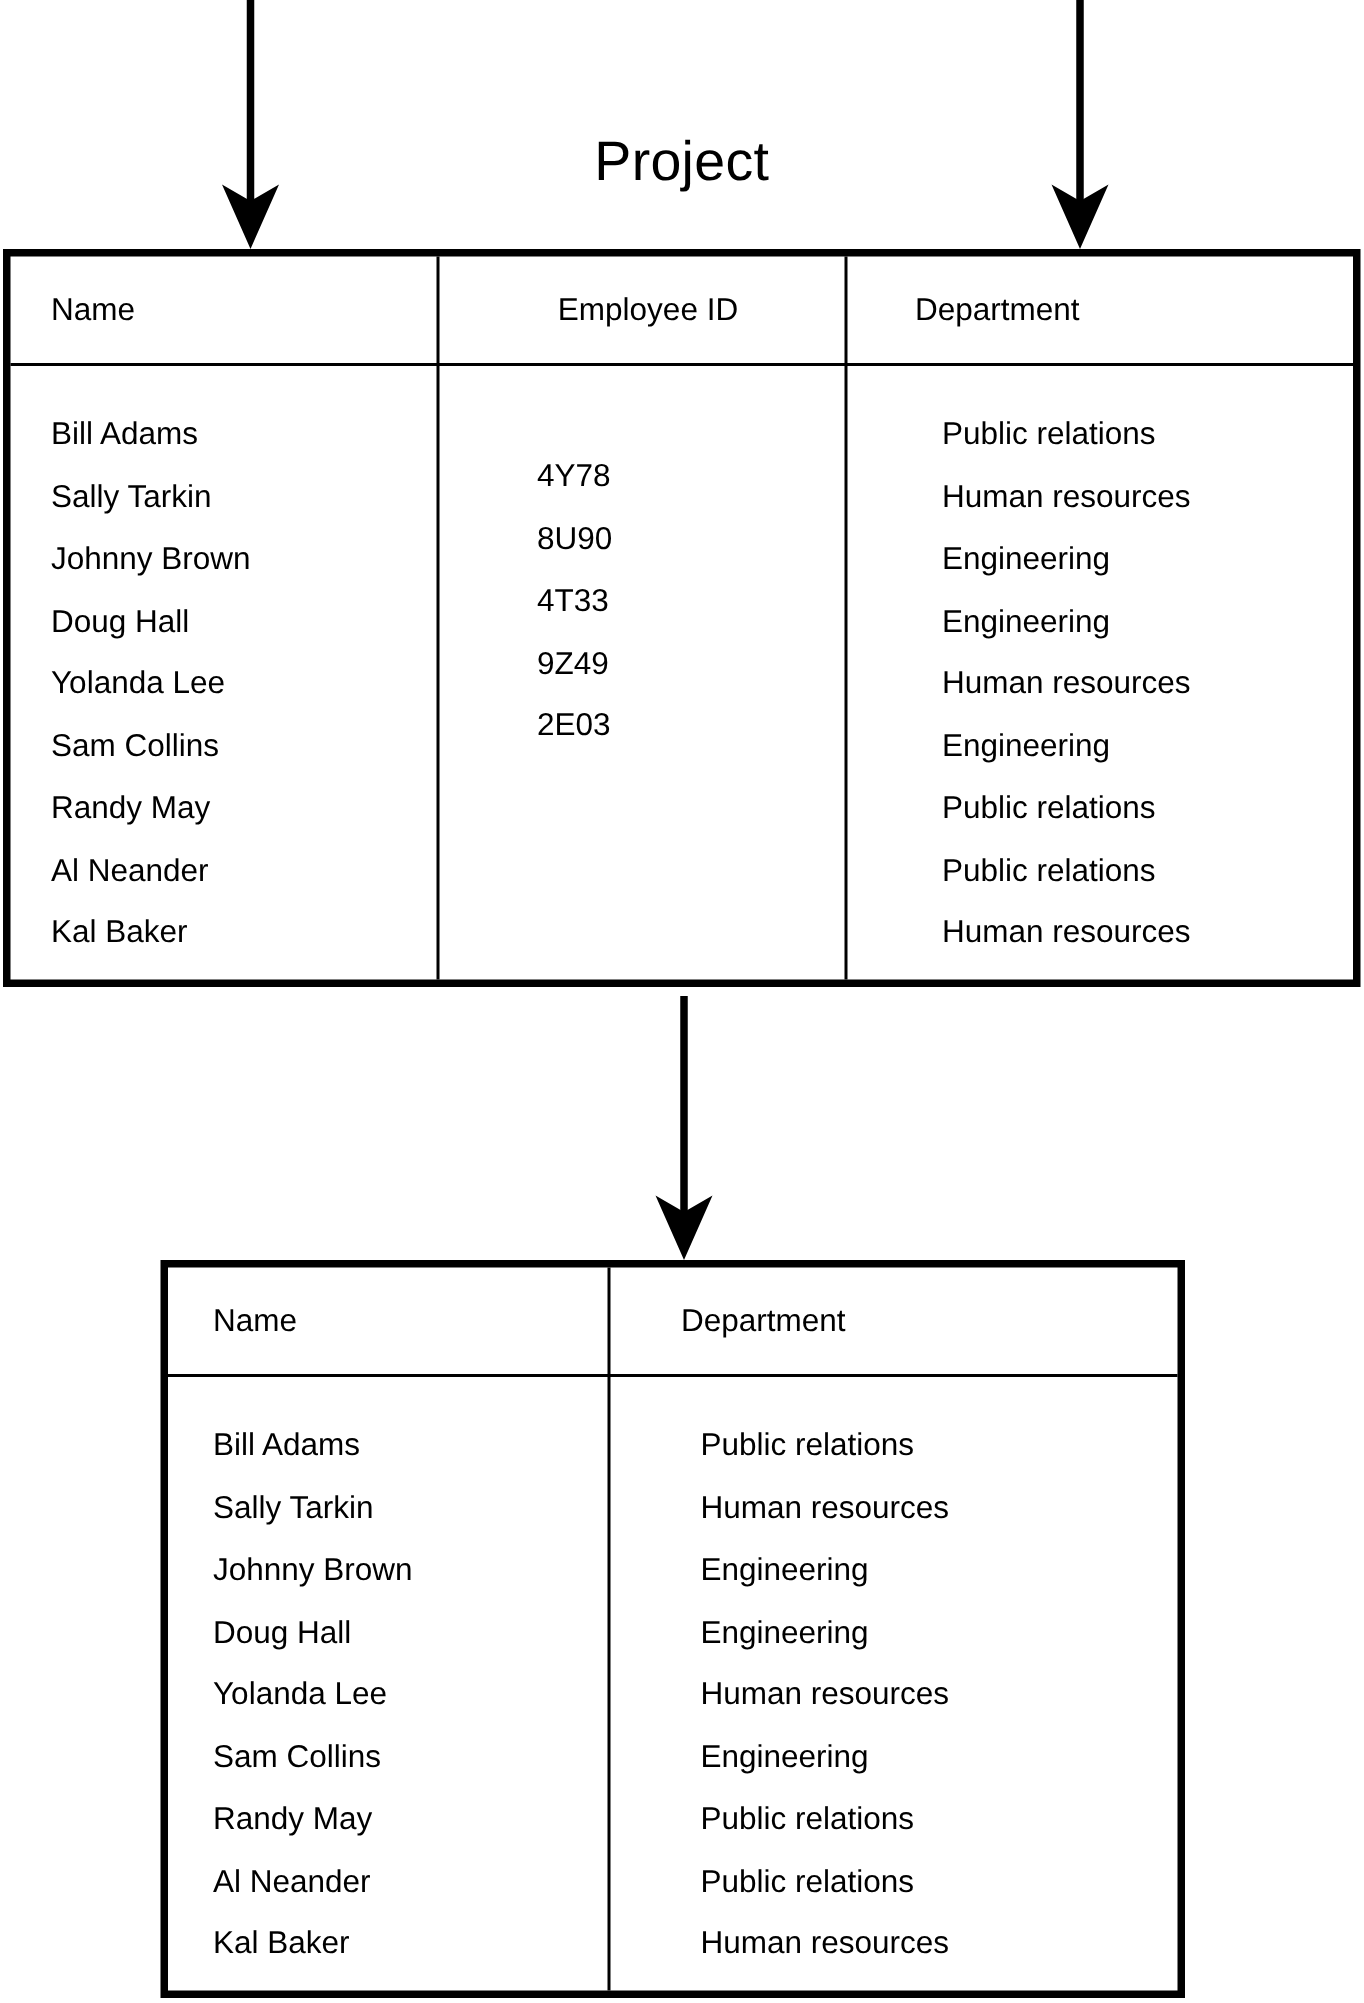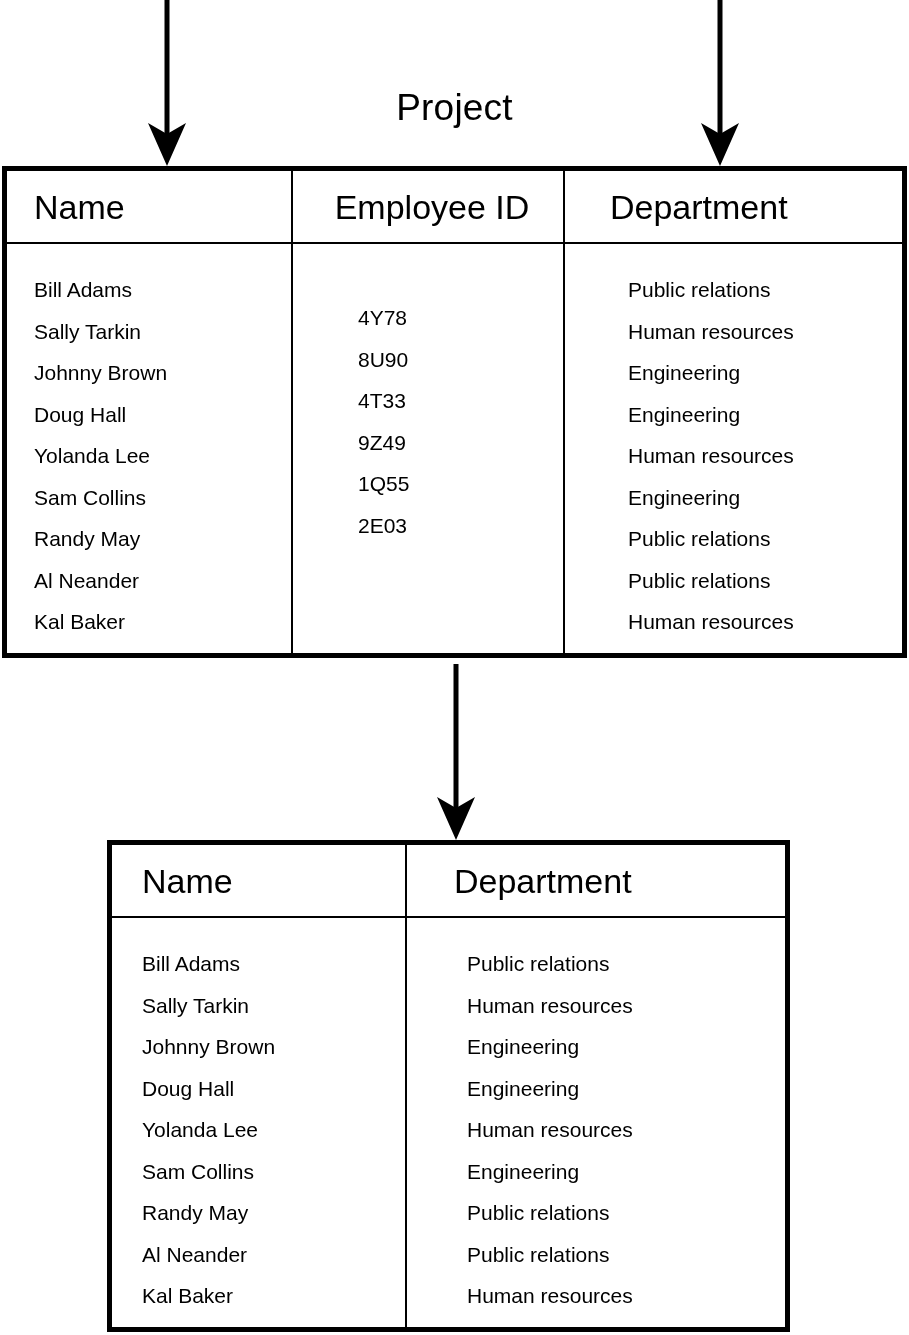--- a/index.html
+++ b/index.html
@@ -74,21 +74,21 @@
   .col + .col {
     border-left: 2px solid #000;
     padding-left: 12px;
   }
 
   .th {
     display: flex;
     align-items: center;
     height: 100%;
     box-sizing: border-box;
-    font-size: 34px;
+    font-size: 21px;
     line-height: 36px;
     white-space: nowrap;
   }
   .cell-list {
     display: block;
     box-sizing: border-box;
   }
   .cell {
     font-size: 21px;
     line-height: 41.5px;
@@ -184,21 +184,20 @@
             <div class="cell">Al Neander</div>
             <div class="cell">Kal Baker</div>
           </div>
       </div>
       <div class="col col-empid" style="border-left-color: rgb(0, 0, 0);">
         <div class="cell-list">
             <div class="cell">4Y78</div>
             <div class="cell">8U90</div>
             <div class="cell">4T33</div>
             <div class="cell">9Z49</div>
-            <div class="cell">1Q55</div>
             <div class="cell">2E03</div>
           </div>
       </div>
       <div class="col col-dept" style="border-left-color: rgb(0, 0, 0);">
         <div class="cell-list">
             <div class="cell">Public relations</div>
             <div class="cell">Human resources</div>
             <div class="cell">Engineering</div>
             <div class="cell">Engineering</div>
             <div class="cell">Human resources</div>

